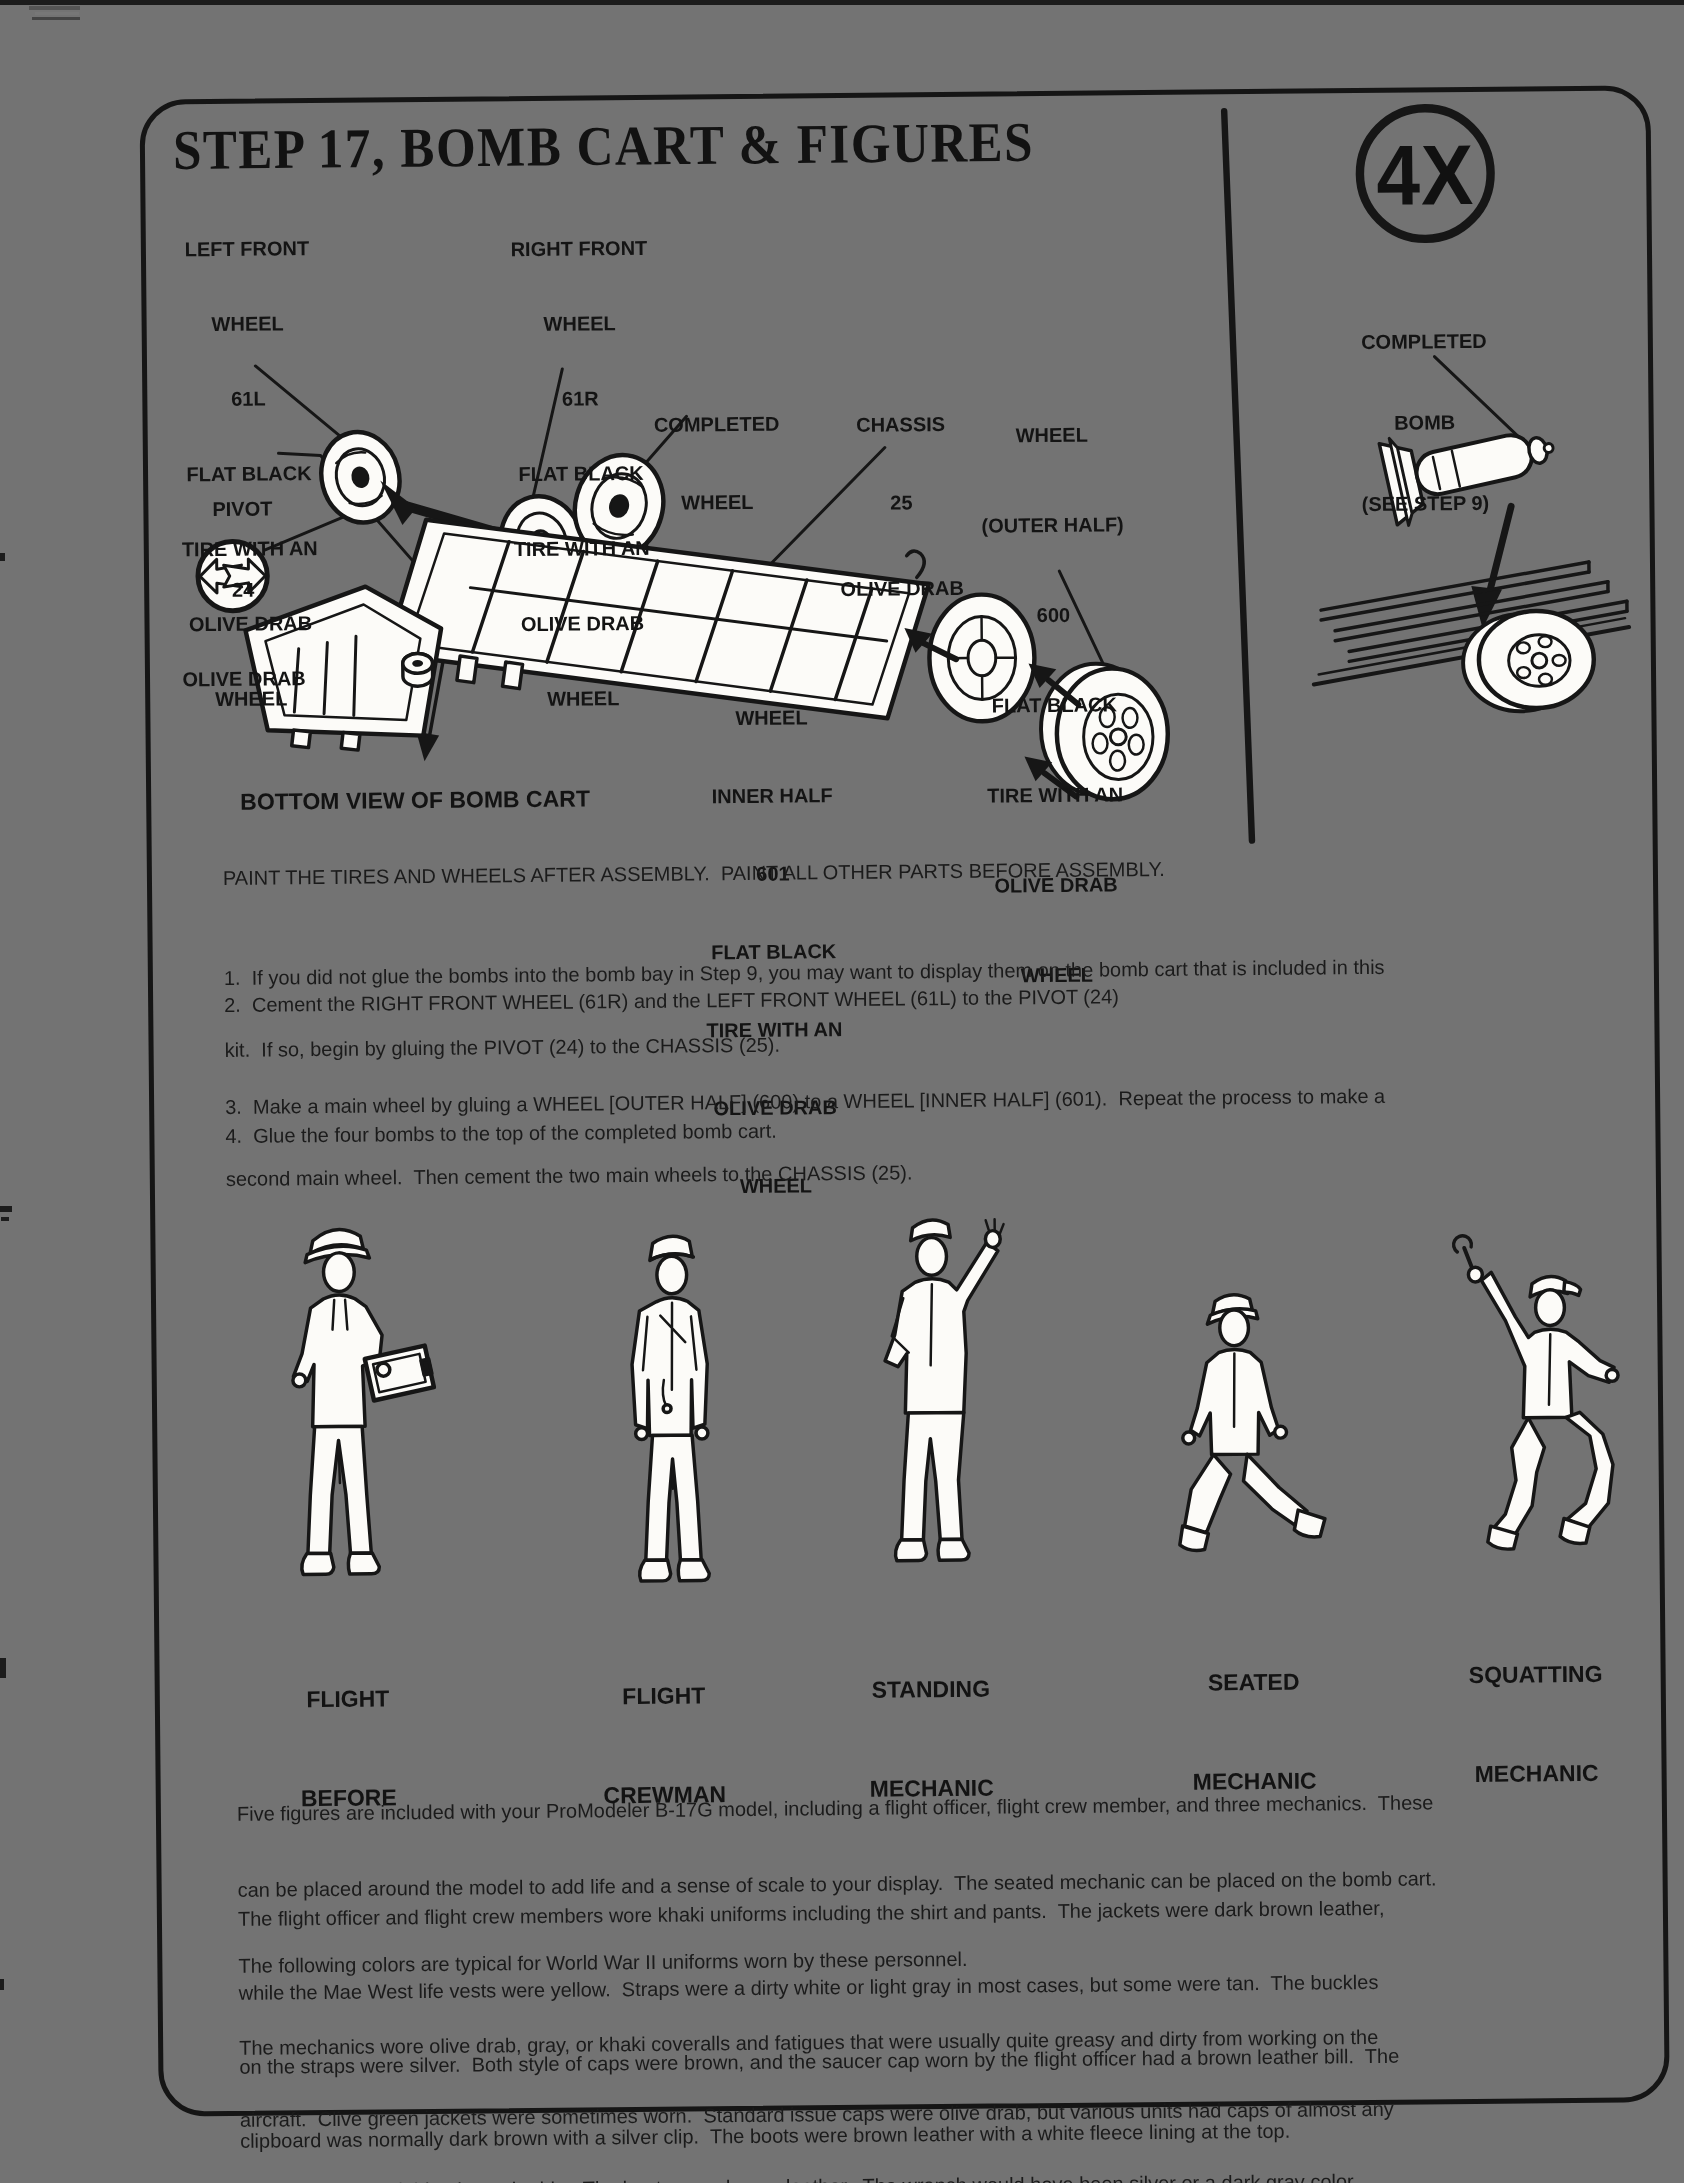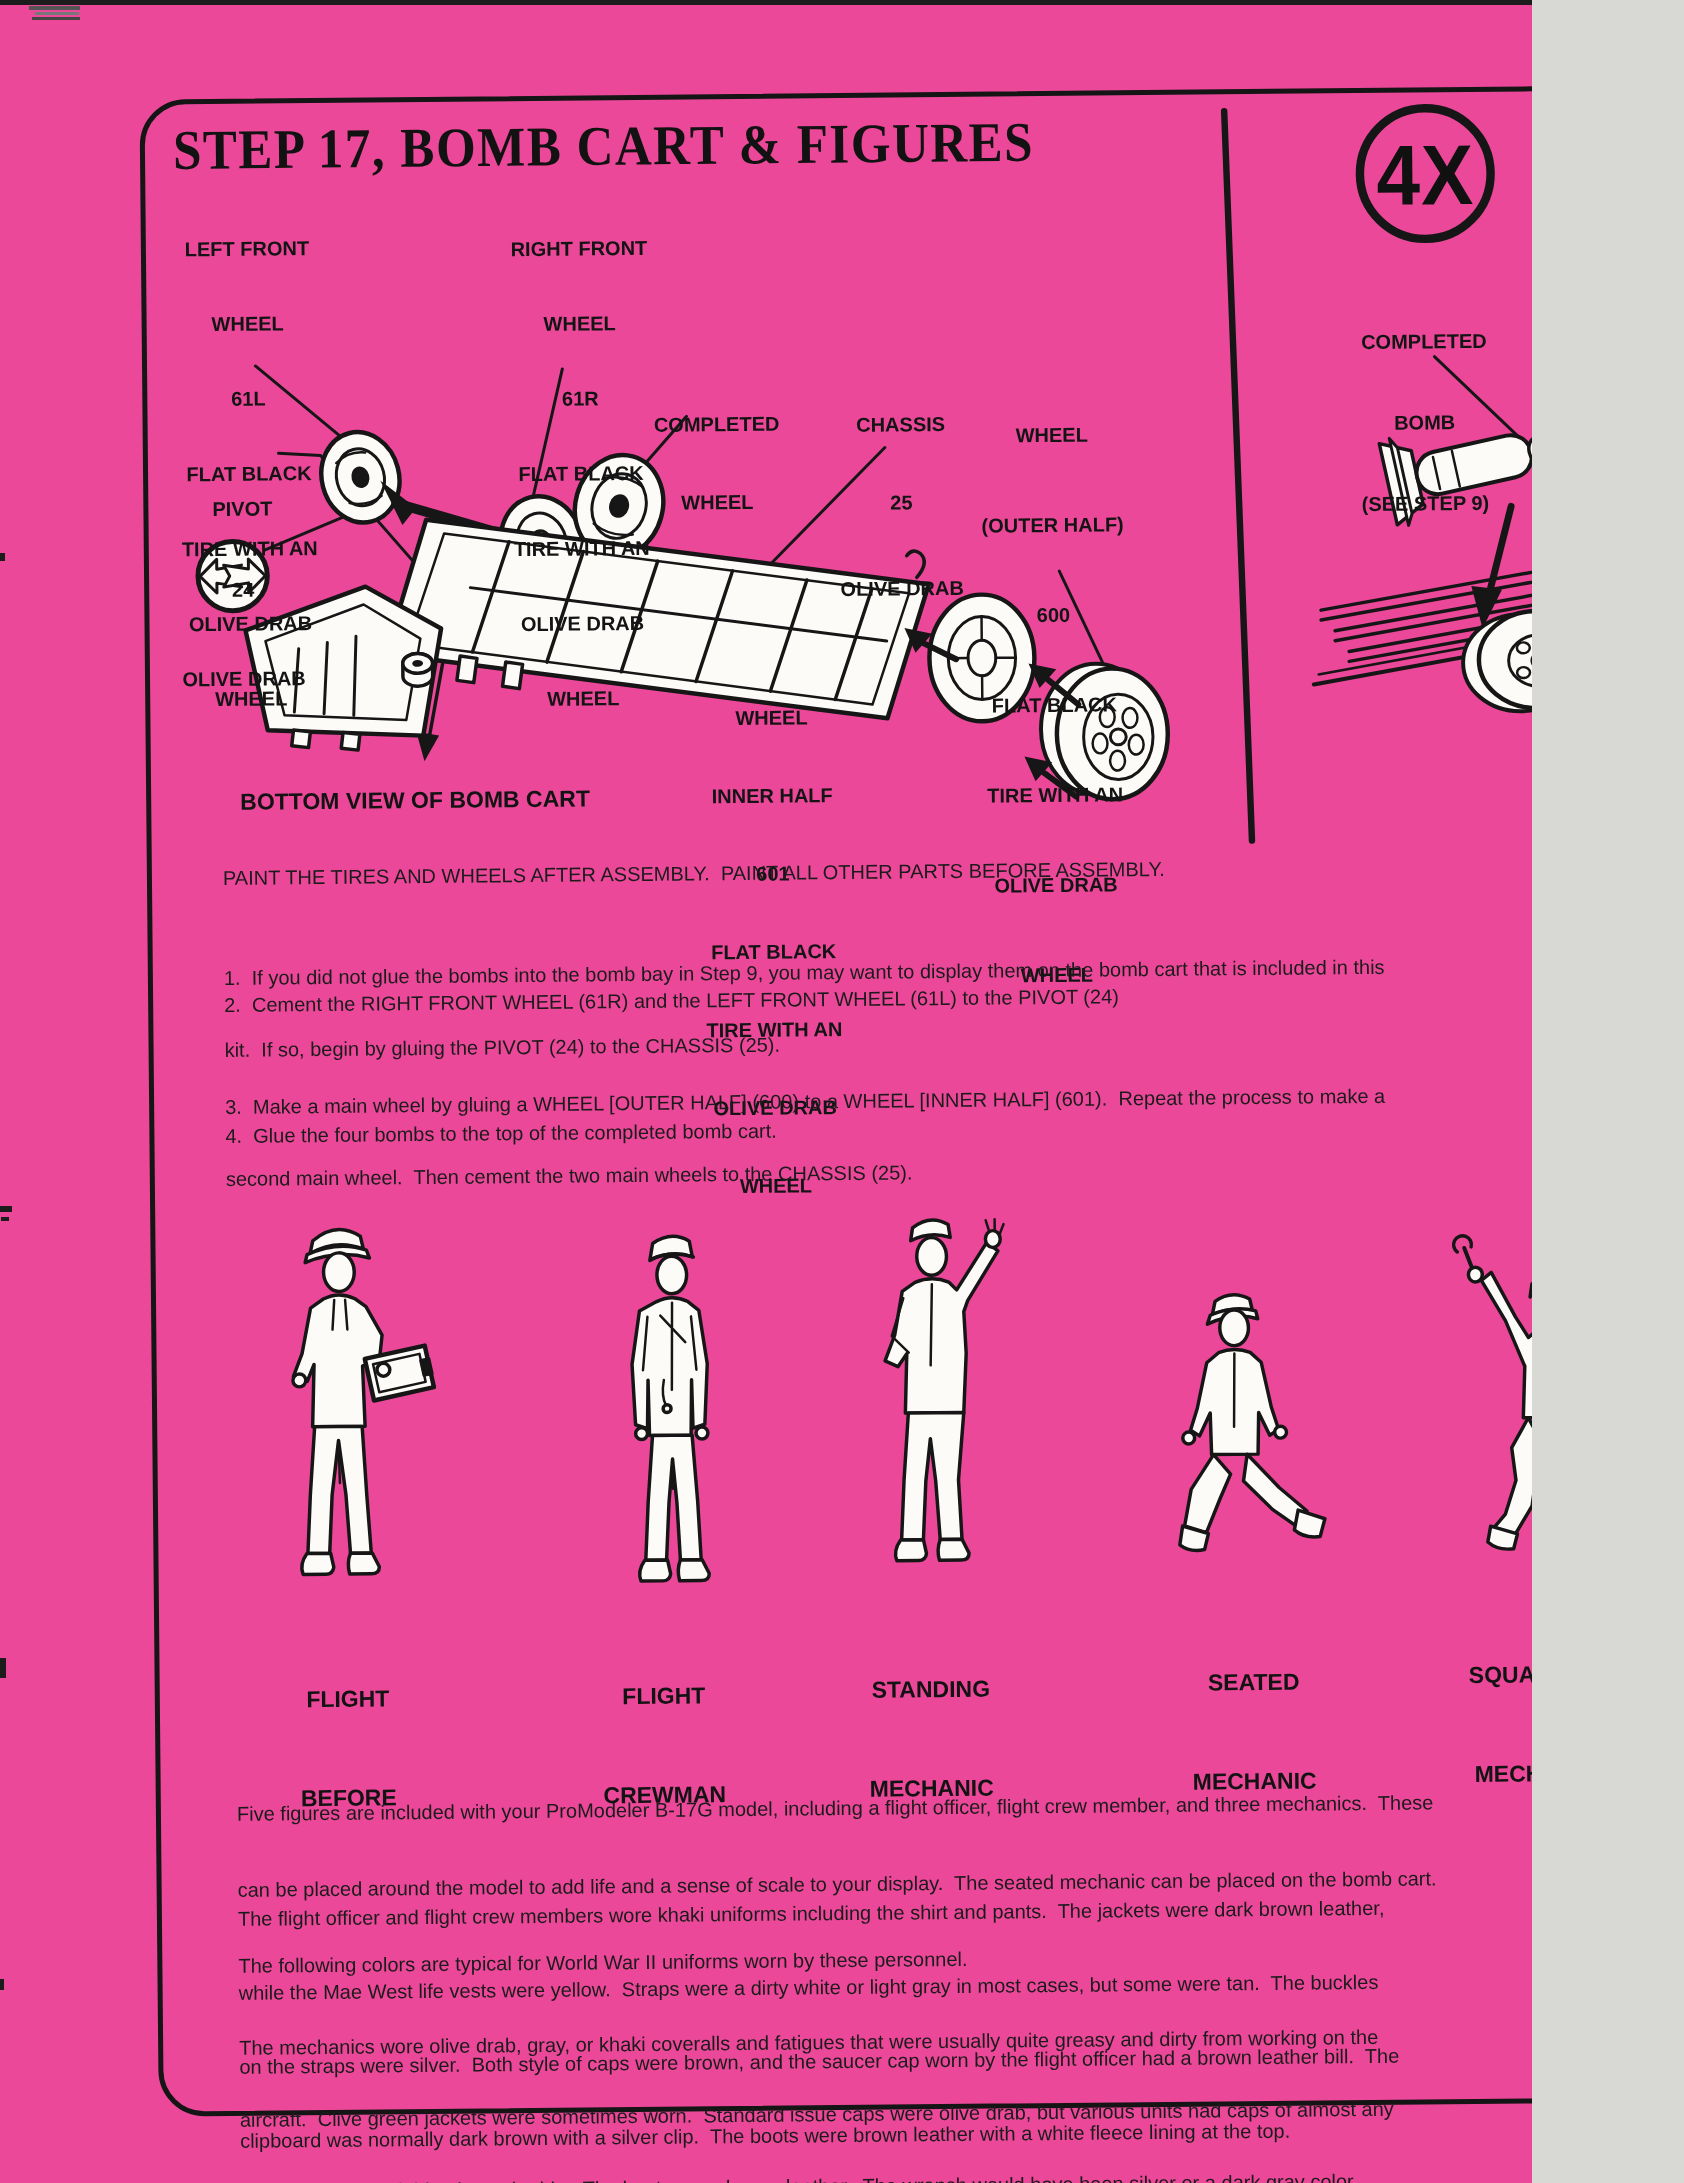--- a/index.html
+++ b/index.html
@@ -1,16 +1,16 @@
 <!DOCTYPE html>
 <html style="font-size:8px"><head>
 <meta charset="utf-8">
 <style>
   html,body{margin:0;padding:0;background:#d8d8d4;}
-  #page{position:relative;width:1532px;height:2183px;background:#ec4899;overflow:hidden;
+  #page{position:relative;width:1684px;height:2183px;background:#737373;overflow:hidden;
         font-family:"Liberation Sans",sans-serif;color:#161616;}
   #sheet{position:absolute;left:0;top:0;width:1684px;height:2183px;transform:rotate(-0.55deg);transform-origin:842px 1089px;}
   .box-border{position:absolute;left:149px;top:93px;width:1501px;height:2007px;border:5.4px solid #151515;border-radius:46px;}
   .title{position:absolute;font-family:"Liberation Serif",serif;font-weight:700;font-size:51px;
          letter-spacing:1.5px;transform:scaleY(1.1);transform-origin:left top;white-space:pre;color:#121212;}
   .plabel{position:absolute;font-weight:700;font-size:20px;line-height:25px;text-align:center;
           transform:translateX(-50%);white-space:pre;color:#141414;}
   .plabel.lh52{line-height:26px}.plabel.lh53{line-height:26px}.plabel.lh55{line-height:27px}
   .plabel.lh60{line-height:30px}
   .gap{margin-top:8px;}

